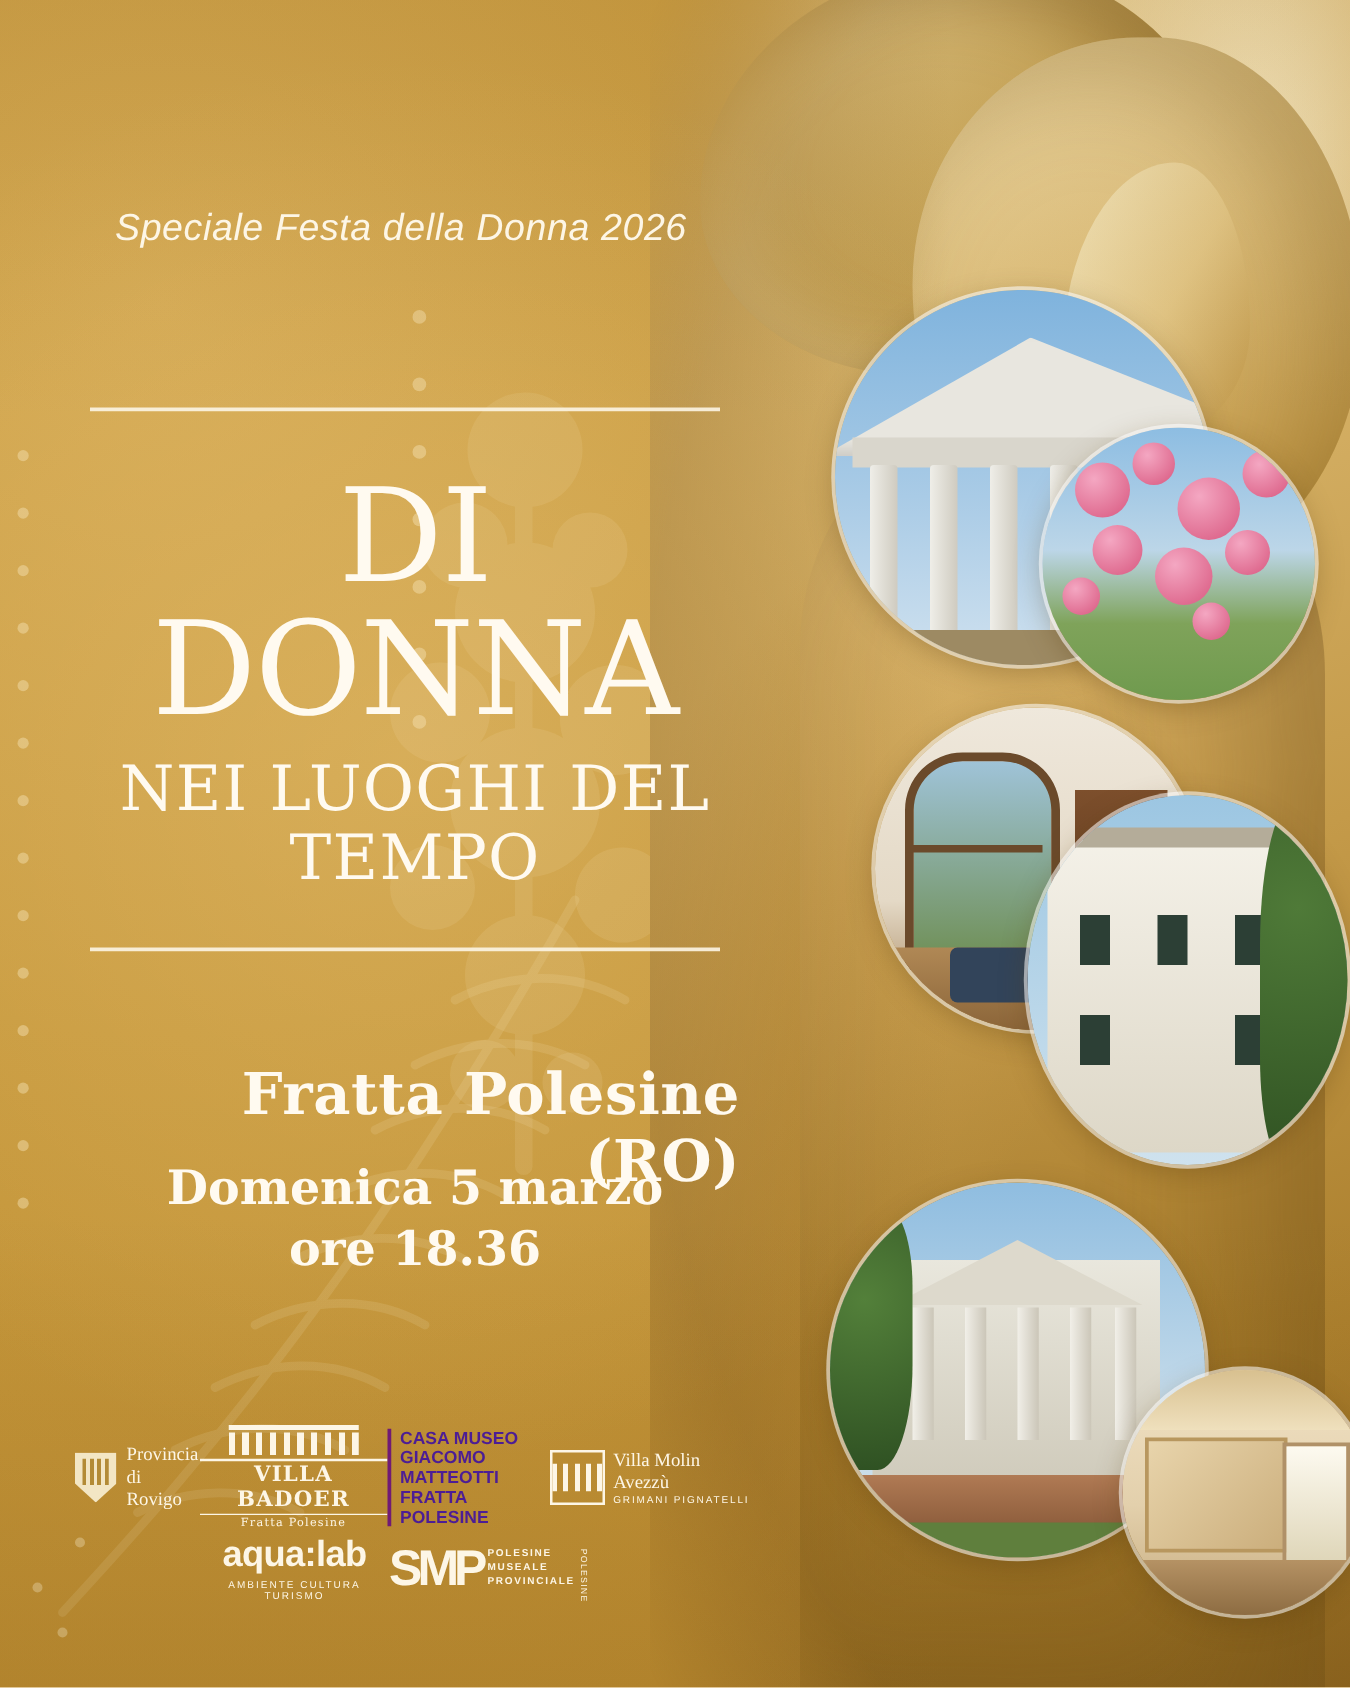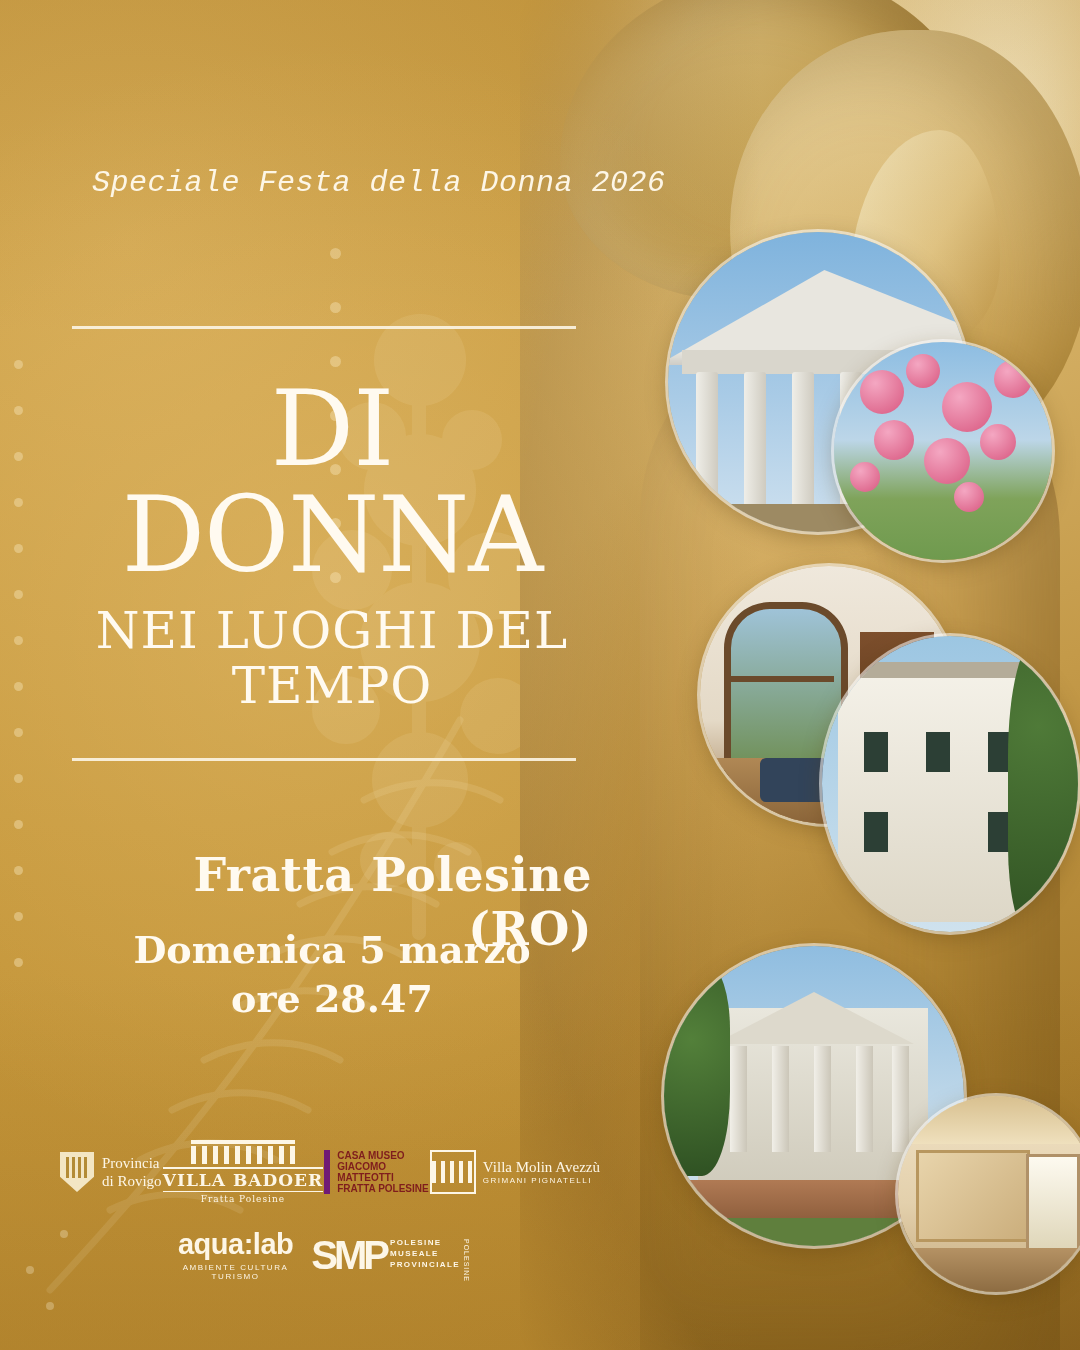--- a/index.html
+++ b/index.html
@@ -164,21 +164,21 @@
   .p6 .ceil { position:absolute; left:0; top:0; width:100%; height:48px; background:linear-gradient(180deg,#d8c08f,#efe0bd); }
   .p6 .fres { position:absolute; left:18px; top:54px; width:108px; height:86px; background:linear-gradient(135deg,#e8d4ab,#cbae7c); border:3px solid #b8975f; }
   .p6 .door { position:absolute; right:14px; top:58px; width:48px; height:110px; background:linear-gradient(180deg,#fdfaf0,#d9cfae); border:3px solid #b09168; }
   .p6 .floor { position:absolute; left:0; bottom:0; width:100%; height:44px; background:linear-gradient(180deg,#b59264,#8d6c42); }
 
   
   .kicker {
     position: absolute;
     left: 92px;
     top: 166px;
-    font-family: Liberation Mono, monospace;
+    font-family: Liberation Sans, sans-serif;
     font-style: italic;
     font-size: 30px;
     letter-spacing: 0.5px;
     color: #fdf6e6;
   }
   .rule {
     position: absolute;
     left: 72px;
     width: 504px;
     height: 3px;
@@ -282,25 +282,25 @@
     background:
       linear-gradient(#fdf6e6,#fdf6e6) 0 0/100% 4px no-repeat,
       repeating-linear-gradient(90deg, #fdf6e6 0 5px, transparent 5px 11px) 0 6px/100% 18px no-repeat;
   }
   .badoer .b1 { font-size: 17px; font-weight: bold; letter-spacing: 1px; border-top: 2px solid #fdf6e6; border-bottom: 1px solid #fdf6e6; padding: 1px 0; }
   .badoer .b2 { font-size: 9px; letter-spacing: 1px; margin-top: 2px; }
 
   .casamuseo {
     font-family: "Liberation Sans", sans-serif;
     font-weight: bold;
-    font-size: 10px;
+    font-size: 14px;
     line-height: 1.12;
-    color: #7f1d1d;
+    color: #4c1d95;
     text-transform: uppercase;
-    border-left: 6px solid #701a75;
+    border-left: 3px solid #701a75;
     padding-left: 7px;
   }
 
   .molin { display: flex; align-items: center; color: #fdf6e6; }
   .molin .frame {
     width: 42px; height: 40px; margin-right: 7px;
     border: 2px solid #fdf6e6;
     background: repeating-linear-gradient(90deg, #fdf6e6 0 4px, transparent 4px 9px) center/100% 22px no-repeat;
   }
   .molin .m1 { font-family: "Liberation Serif", serif; font-size: 15px; }
@@ -508,21 +508,21 @@
   <div class="title-block">
     <div class="title-2">di donna</div>
     <div class="title-3">nei luoghi del tempo</div>
   </div>
 
   <div class="rule rule-bottom"></div>
 
   <div class="place">Fratta Polesine (RO)</div>
   <div class="date">
     <div>Domenica 5 marzo</div>
-    <div>ore 28.47</div>
+    <div>ore 18.36</div>
   </div>
 
   <div class="logos-row logos-row-1">
 
     <div class="logo">
       <div class="crest"></div>
       <div class="logo-prov-text">
         <div>Provincia</div>
         <div>di Rovigo</div>
       </div>

